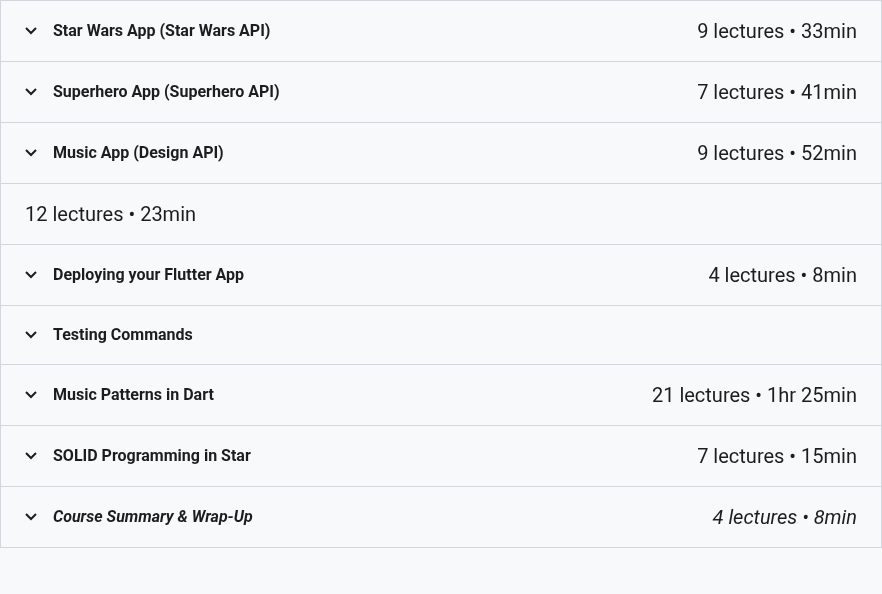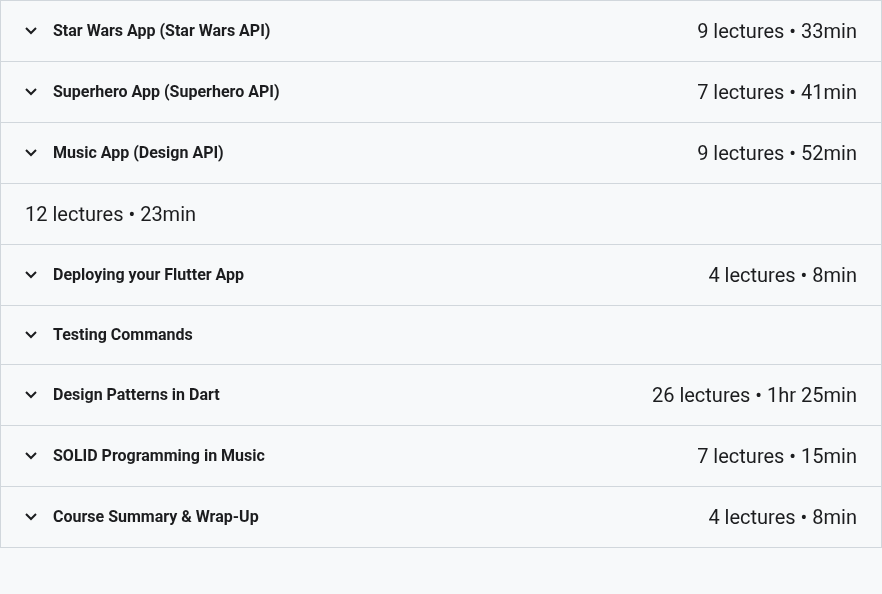--- a/index.html
+++ b/index.html
@@ -23,20 +23,21 @@
       display: flex;
       align-items: center;
       justify-content: space-between;
       padding: 18px 24px;
       border-bottom: 1px solid #d1d7dc;
       cursor: pointer;
       background: #f7f9fa;
     }
     .section-row:last-child {
       border-bottom: none;
+      font-style: italic;
     }
     .section-left {
       display: flex;
       align-items: center;
       gap: 16px;
     }
     .chevron {
       width: 12px;
       height: 12px;
       display: flex;
@@ -130,33 +131,33 @@
     </div>
   </div>
 
   <div class="section-row">
     <div class="section-left">
       <span class="chevron">
         <svg viewBox="0 0 12 8">
             <path d="M1 1l5 5 5-5" stroke="#1c1d1f" stroke-width="2" fill="none"></path>
           </svg>
       </span>
-      <span class="section-title">Design Patterns in Dart</span>
+      <span class="section-title">Music Patterns in Dart</span>
     </div>
-    <span class="section-meta">26 lectures • 1hr 25min</span>
+    <span class="section-meta">21 lectures • 1hr 25min</span>
   </div>
 
   <div class="section-row">
     <div class="section-left">
       <span class="chevron">
         <svg viewBox="0 0 12 8">
             <path d="M1 1l5 5 5-5" stroke="#1c1d1f" stroke-width="2" fill="none"></path>
           </svg>
       </span>
-      <span class="section-title">SOLID Programming in Music</span>
+      <span class="section-title">SOLID Programming in Star</span>
     </div>
     <span class="section-meta">7 lectures • 15min</span>
   </div>
 
   <div class="section-row">
     <div class="section-left">
       <span class="chevron">
         <svg viewBox="0 0 12 8">
             <path d="M1 1l5 5 5-5" stroke="#1c1d1f" stroke-width="2" fill="none"></path>
           </svg>

